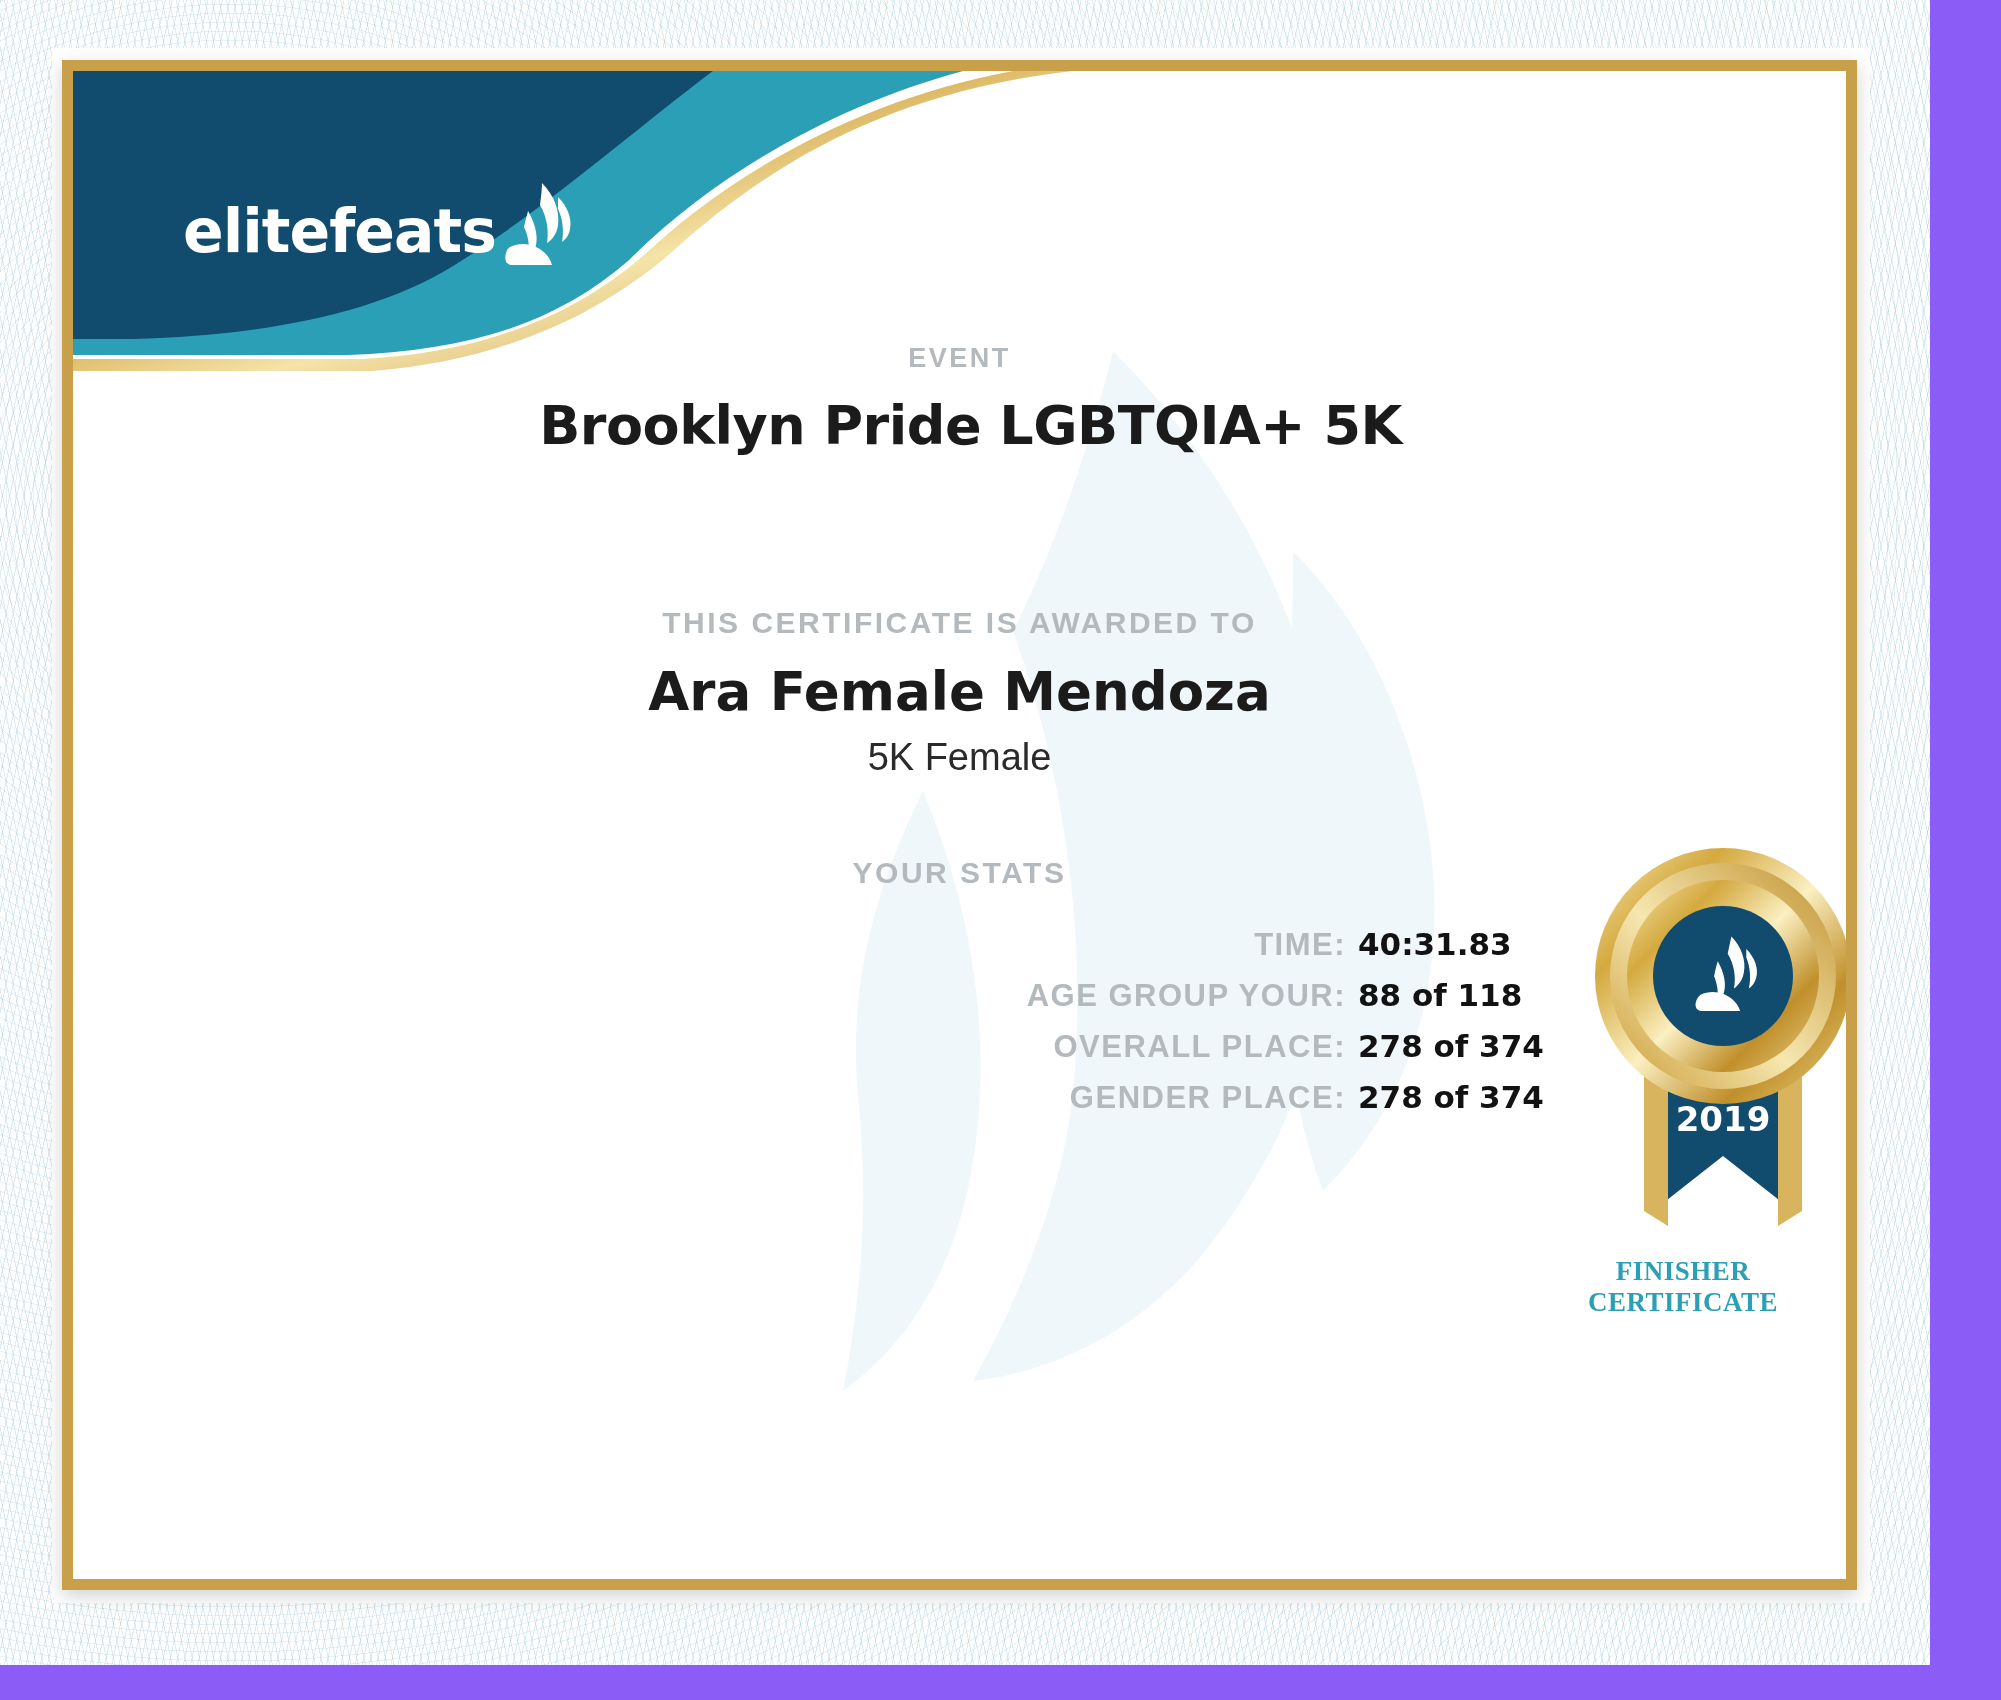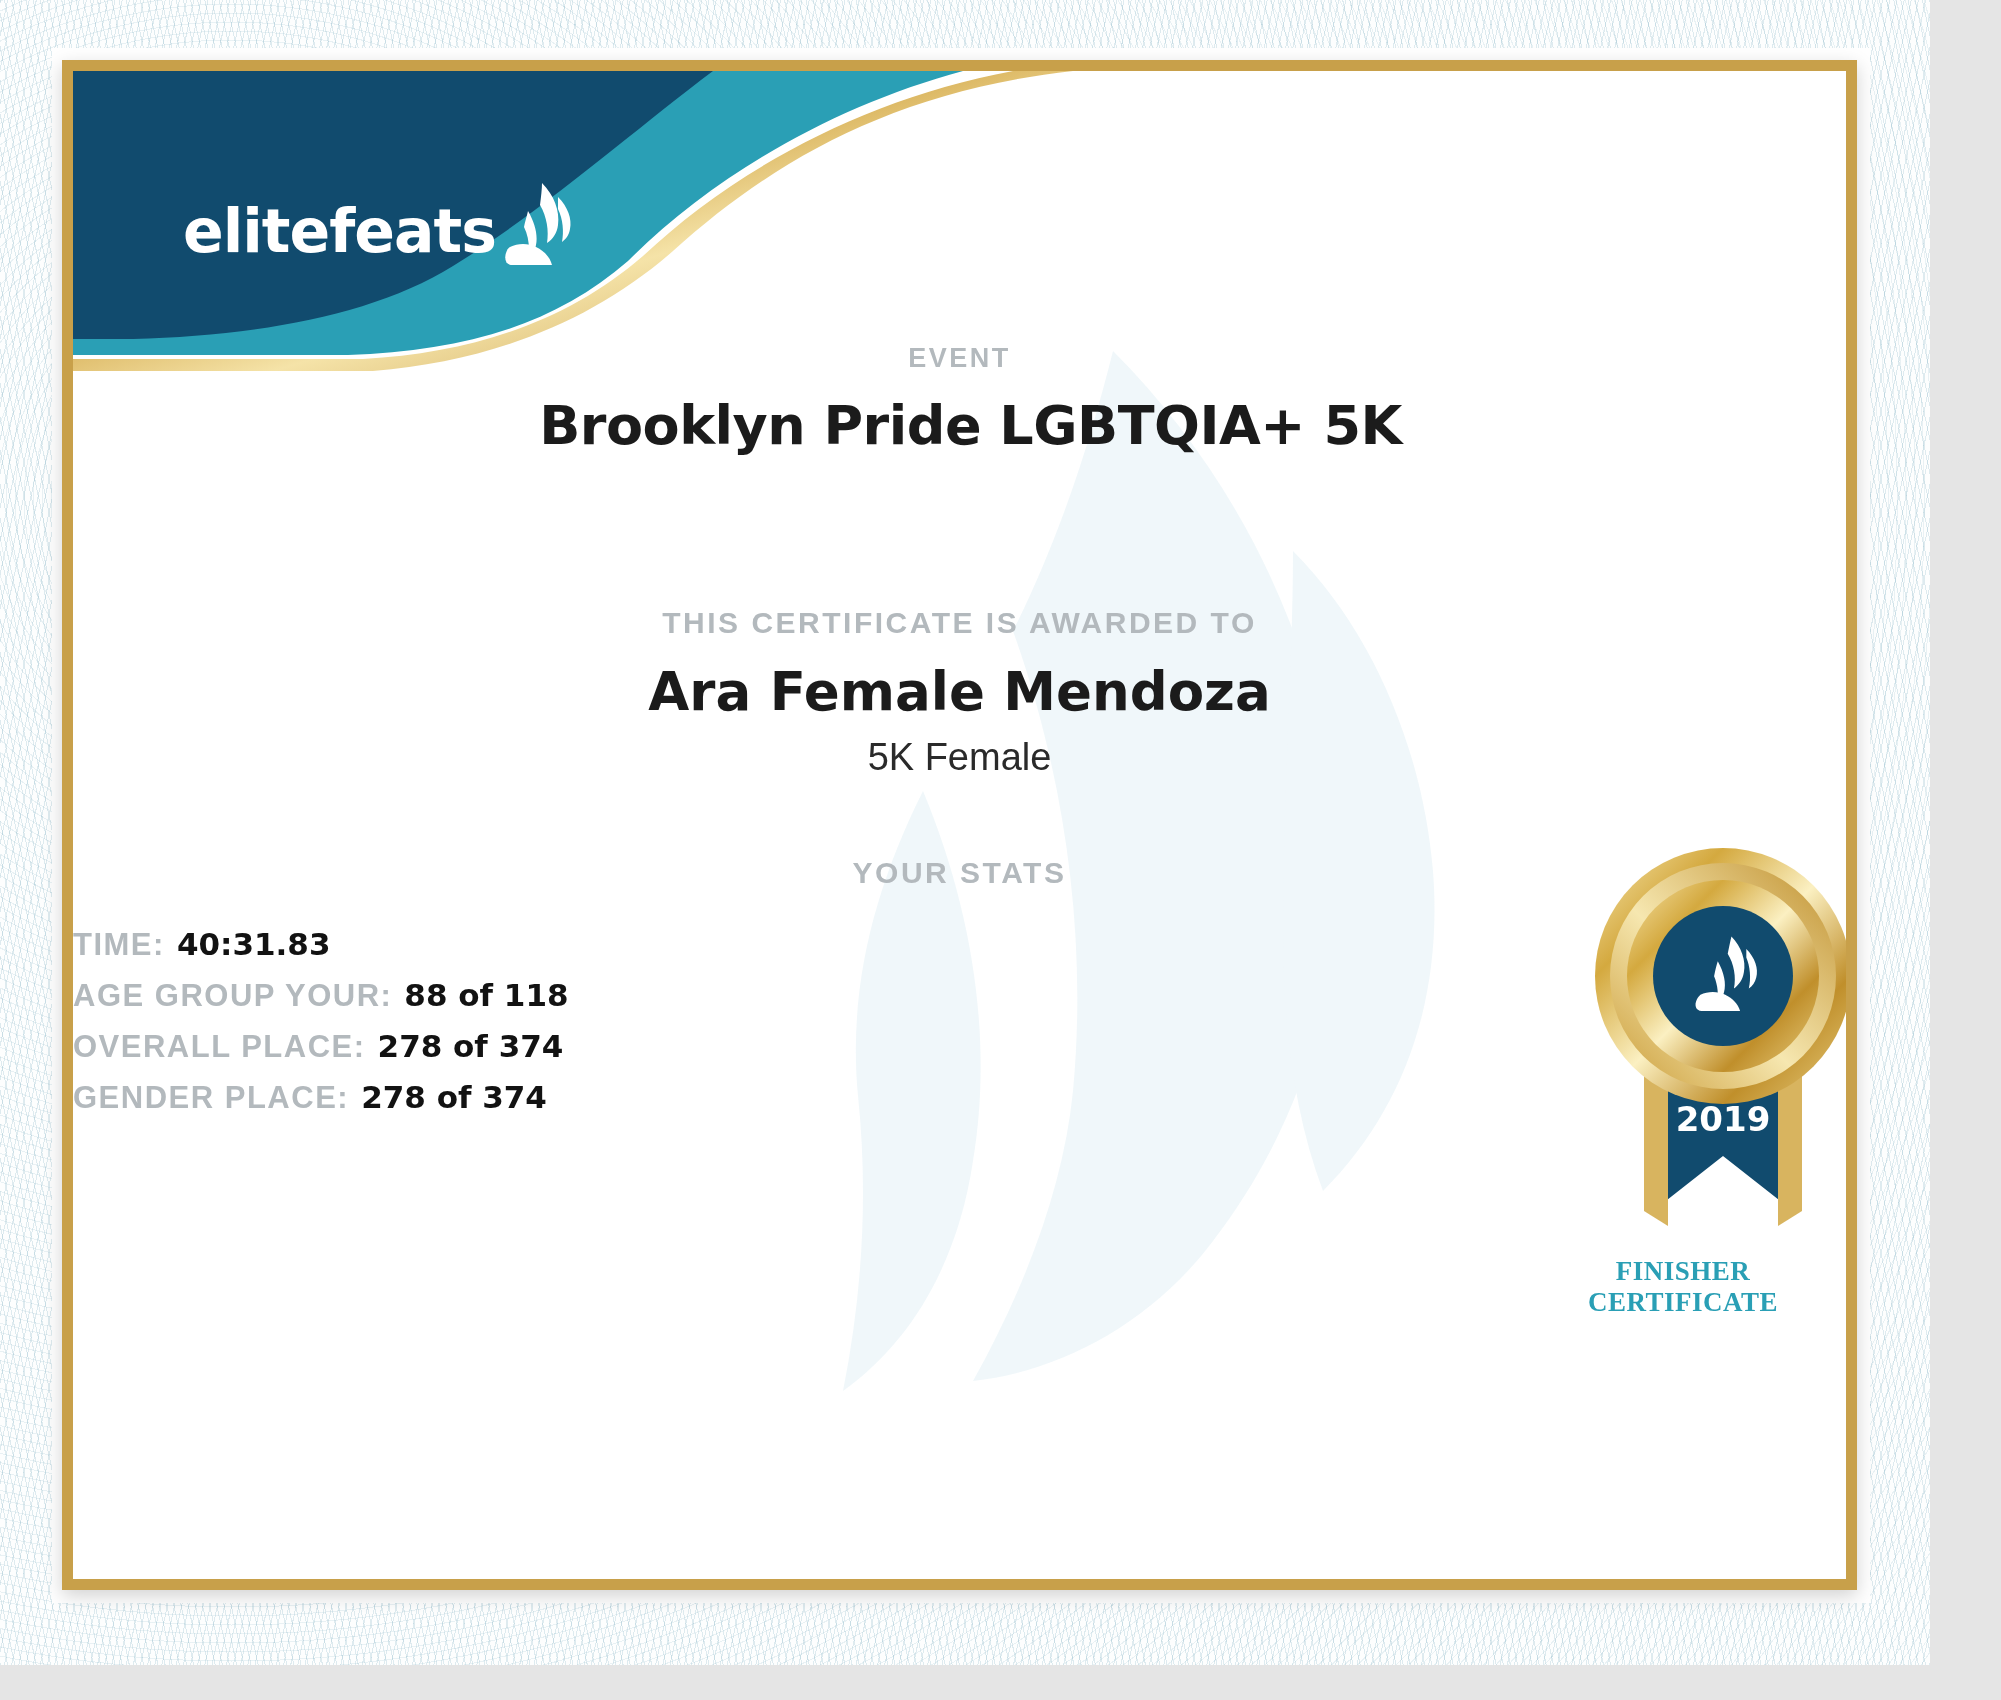--- a/index.html
+++ b/index.html
@@ -12,21 +12,21 @@
     height: 1700px;
     font-family: "Liberation Sans", sans-serif;
     overflow: hidden;
   }
 
   
   .page {
     position: relative;
     width: 2001px;
     height: 1700px;
-    background: #e5e5e5;
+    background: #8b5cf6;
   }
   .paper {
     position: absolute;
     left: 0; top: 0;
     width: 1930px;
     height: 1665px;
     background:
       repeating-linear-gradient(78deg, rgba(150,190,205,0.30) 0px, rgba(150,190,205,0.30) 1px, rgba(255,255,255,0) 1px, rgba(255,255,255,0) 7px),
       repeating-linear-gradient(-78deg, rgba(150,190,205,0.30) 0px, rgba(150,190,205,0.30) 1px, rgba(255,255,255,0) 1px, rgba(255,255,255,0) 7px),
       repeating-radial-gradient(circle at 12% 30%, rgba(150,190,205,0.20) 0px, rgba(150,190,205,0.20) 1px, rgba(255,255,255,0) 1px, rgba(255,255,255,0) 9px),
@@ -164,24 +164,25 @@
   }
 
   .stats {
     position: absolute;
     left: 0; top: 855px;
     width: 1500px;
     z-index: 4;
   }
   .stat-row {
     display: flex;
-    justify-content: flex-start;
+    justify-content: flex-end;
     align-items: baseline;
     margin-bottom: 14px;
     padding-right: 0px;
+    margin-left: 15px;
   }
   .stat-key {
     color: #b3b9bd;
     font-size: 31px;
     letter-spacing: 1.5px;
     font-weight: 600;
   }
   .stat-val {
     color: #121212;
     font-size: 31px;

